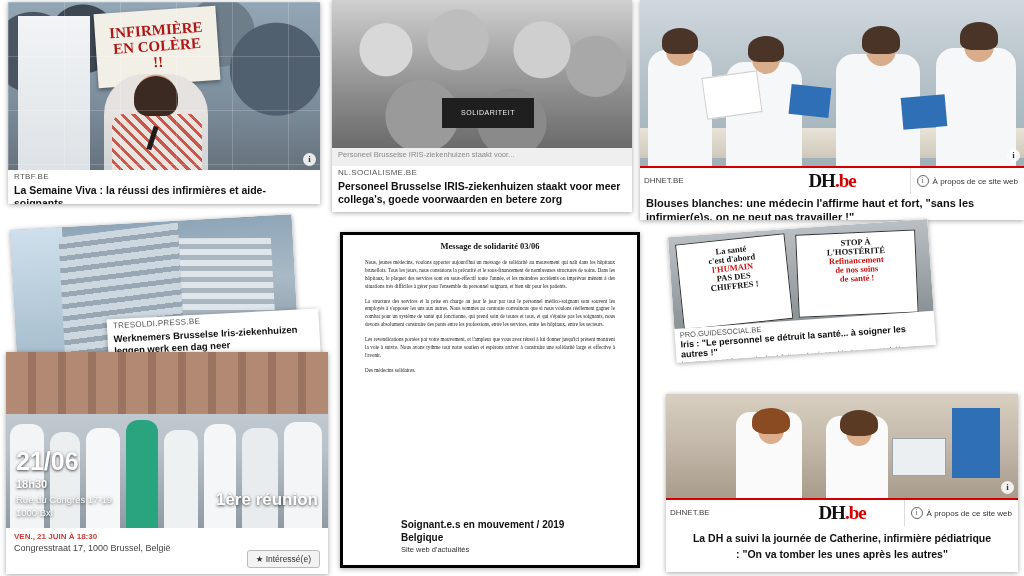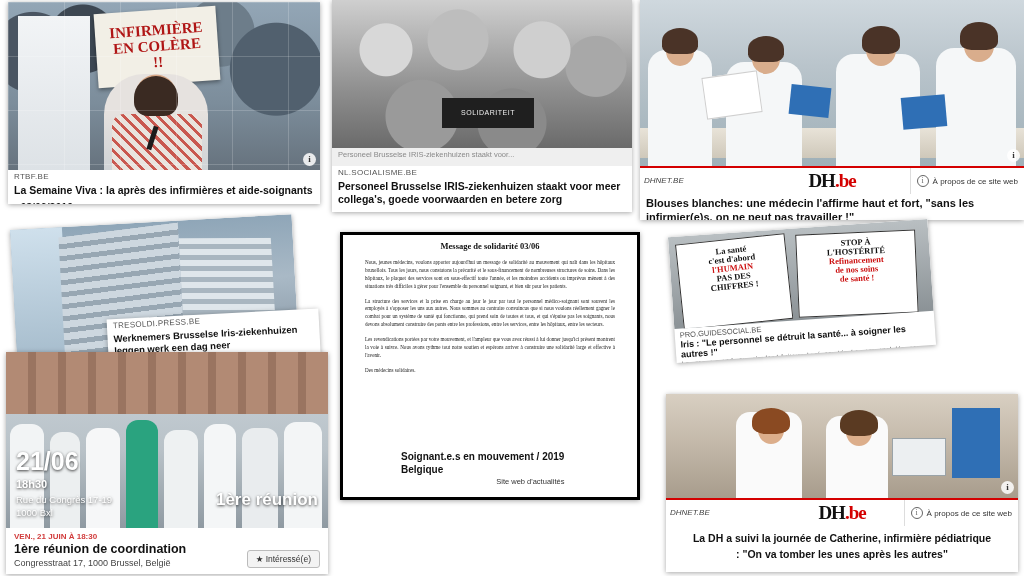--- a/index.html
+++ b/index.html
@@ -180,21 +180,21 @@
   .dh-bar {
     position: relative; height: 26px; background: #fff; border-top: 2px solid #d40000;
   }
   .dh-logo {
     position: absolute; left: 50%; top: 2px; transform: translateX(-50%);
     font-family: "Liberation Serif", serif; font-weight: bold; font-size: 19px;
     letter-spacing: -1px; color: #111;
   }
   .dh-logo .red { color: #d40000; }
   .dh-source {
-    position: absolute; left: 4px; top: 8px; font-size: 8px; color: #444; font-style: italic;
+    position: absolute; left: 4px; top: 8px; font-size: 8px; color: #444;
   }
 
   
   #card-build {
     left: 14px; top: 222px; width: 282px; height: 154px;
     transform: rotate(-3.2deg);
   }
   .bldg {
     position: absolute; inset: 0;
     background: linear-gradient(180deg,#8fa6b8 0%, #a9b9c6 40%, #7f8e9b 100%);
@@ -262,37 +262,37 @@
     font-size: 9px; color: #444; padding: 2px 8px 0 8px;
   }
   .ev-btn {
     position: absolute; right: 8px; bottom: 6px;
     border: 1px solid #bbb; background: #f3f3f3; border-radius: 3px;
     font-size: 8.5px; padding: 3px 8px; color: #333;
   }
 
   
   #card-doc {
-    left: 340px; top: 232px; width: 300px; height: 268px;
+    left: 340px; top: 232px; width: 300px; height: 336px;
     border: 3px solid #000; background: #fff;
   }
   .doc-title {
     text-align: center; font-size: 8.5px; font-weight: bold; margin: 6px 0 8px 0;
     font-family: "Liberation Serif", serif;
   }
   .doc-body {
     padding: 0 22px; font-family: "Liberation Serif", serif;
     font-size: 5.1px; line-height: 1.55; text-align: justify; color: #1a1a1a;
   }
   .doc-body p { margin: 0 0 7px 0; }
   .doc-foot {
     position: absolute; left: 14px; bottom: 10px;
     font-size: 10px; font-weight: bold; line-height: 1.35; color: #111; margin-left: 44px;
   }
-  .doc-foot .sub { font-size: 7.5px; font-weight: normal; color: #333; text-align: right; }
+  .doc-foot .sub { font-size: 7.5px; font-weight: normal; color: #333; }
 
   
   #card-guide {
     left: 672px; top: 228px; width: 260px; height: 126px;
     transform: rotate(-4deg);
   }
   .placards {
     position: relative; height: 92px; background: linear-gradient(180deg,#b9bfc2,#8b9296);
     overflow: hidden;
   }
@@ -336,21 +336,21 @@
       <span>!!</span>
     </div>
     <div class="rtbf-person"></div>
     <div class="rtbf-dress"></div>
     <div class="rtbf-hair"></div>
     <div class="rtbf-mic"></div>
     <div class="rtbf-grid"></div>
     <div class="info-badge">i</div>
   </div>
   <div class="source">RTBF.BE</div>
-  <div class="caption">La Semaine Viva : la après des infirmières et aide-soignants</div>
+  <div class="caption">La Semaine Viva : la réussi des infirmières et aide-soignants</div>
   <div class="caption" style="font-weight:bold;padding-top:0">- 08/06/2019</div>
 </div>
 
 <div class="card shadow" id="card-soc">
   <div class="photo">
     <div class="bw"></div>
     <div class="bw-banner">SOLIDARITEIT</div>
     <div class="soc-blur">Personeel Brusselse IRIS-ziekenhuizen staakt voor...</div>
   </div>
   <div class="source">NL.SOCIALISME.BE</div>
@@ -422,21 +422,20 @@
     <div class="ev-time">18h30</div>
     <div class="ev-addr">
       <div>Rue du Congrès 17-19</div>
       <div>1000 Bxl</div>
     </div>
     <div class="ev-title">
       <div>1ère réunion</div>
     </div>
   </div>
   <div class="ev-meta">VEN., 21 JUIN À 18:30</div>
-  <div class="ev-name">1ère réunion de coordination</div>
   <div class="ev-loc">Congresstraat 17, 1000 Brussel, België</div>
   <div class="ev-btn">★ Intéressé(e)</div>
 </div>
 
 <div class="card shadow" id="card-doc">
   <div class="doc-title">Message de solidarité 03/06</div>
   <div class="doc-body">
     <p>Nous, jeunes médecins, voulons apporter aujourd'hui un message de solidarité au mouvement qui naît dans les hôpitaux bruxellois. Tous les jours, nous constatons la précarité et le sous-financement de nombreuses structures de soins. Dans les hôpitaux, le plaquet des services sont en sous-effectif toute l'année, et les moindres accidents ou imprévus mènent à des situations très difficiles à gérer pour l'ensemble du personnel soignant, et bien sûr pour les patients.</p>
     <p>La structure des services et la prise en charge au jour le jour par tout le personnel médico-soignant sont souvent les employés à s'opposer les uns aux autres. Nous sommes au contraire convaincus que si nous voulons réellement gagner le combat pour un système de santé qui fonctionne, qui prend soin de toutes et tous, et qui s'épuise pas les soignants, nous devons absolument construire des ponts entre les professions, entre les services, entre les hôpitaux, entre les secteurs.</p>
     <p>Les revendications portées par votre mouvement, et l'ampleur que vous avez réussi à lui donner jusqu'ici présent montrent la voie à suivre. Nous avons rythme tout notre soutien et espérons arriver à construire une solidarité large et effective à l'avenir.</p>

